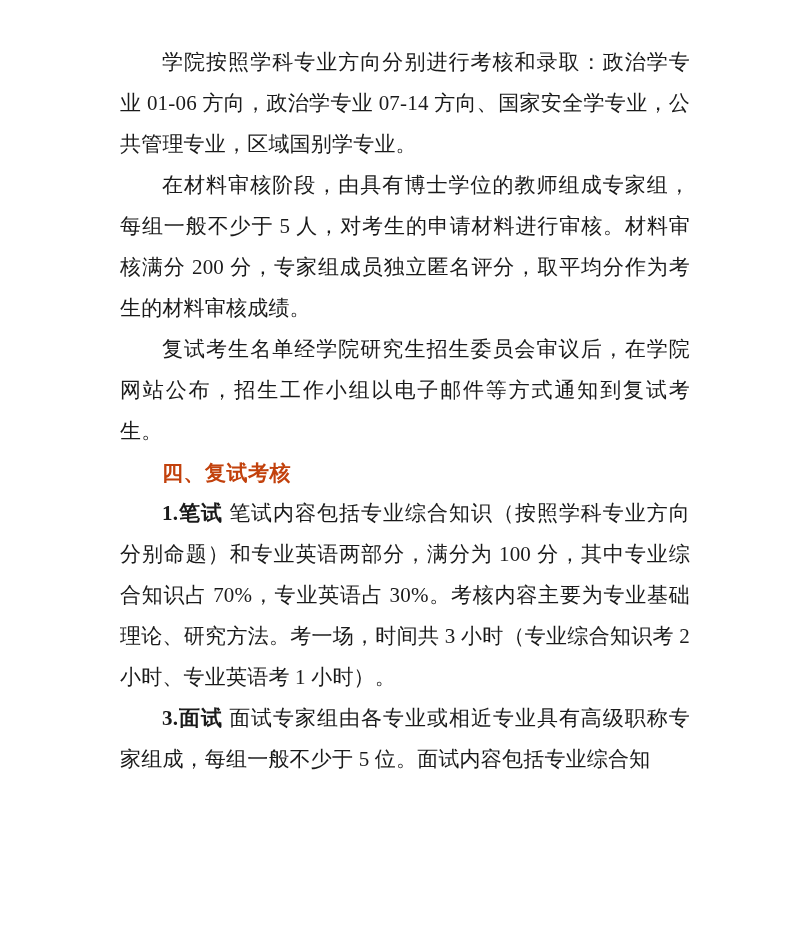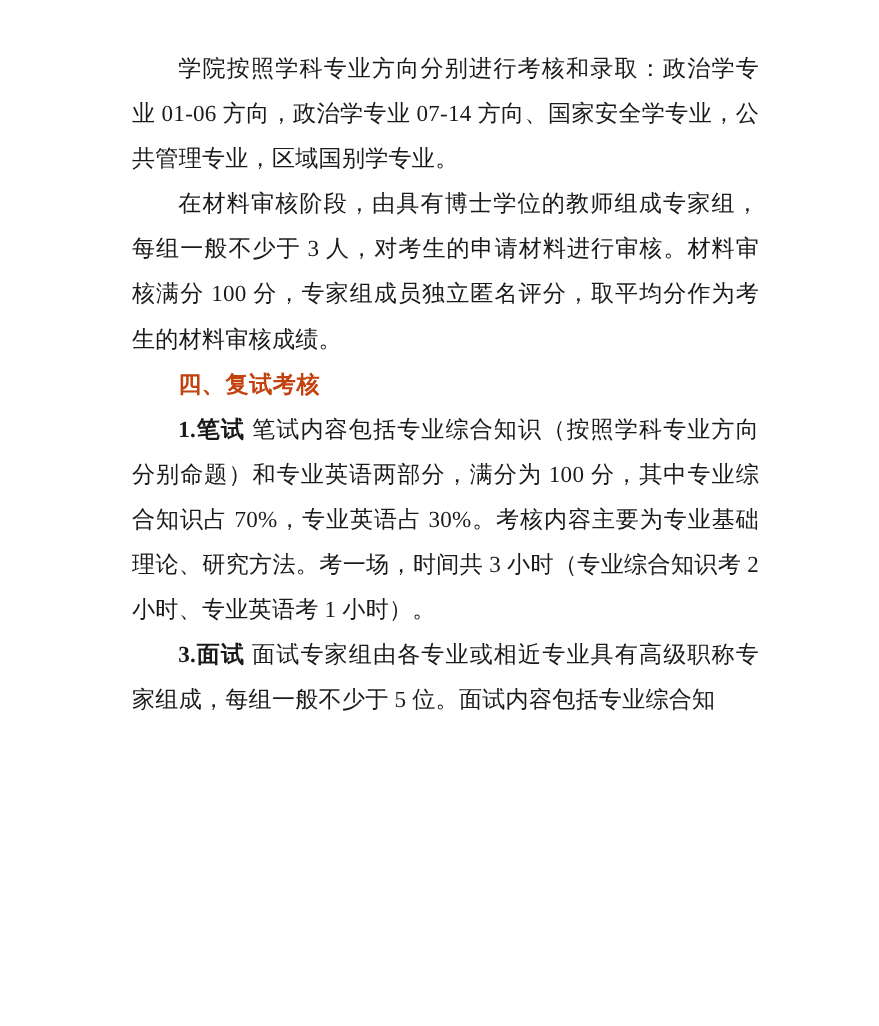--- a/index.html
+++ b/index.html
@@ -45,23 +45,24 @@
     font-weight: 700;
   }
 </style>
 </head>
 <body>
 
 <div class="page">
 
   <p class="para"><span class="lead"></span><span>学院按照学科专业方向分别进行考核和录取：政治学专业 01-06 方向，政治学专业 07-14 方向、国家安全学专业，公共管理专业，区域国别学专业。</span></p>
 
-  <p class="para"><span class="lead"></span><span>在材料审核阶段，由具有博士学位的教师组成专家组，每组一般不少于 3 人，对考生的申请材料进行审核。材料审核满分 100 分，专家组成员独立匿名评分，取平均分作为考生的材料审核成绩。</span></p>
+  <p class="para"><span class="lead"></span><span>在材料审核阶段，由具有博士学位的教师组成专家组，每组一般不少于 5 人，对考生的申请材料进行审核。材料审核满分 200 分，专家组成员独立匿名评分，取平均分作为考生的材料审核成绩。</span></p>
 
 
+  <p class="para"><span class="lead"></span><span>复试考生名单经学院研究生招生委员会审议后，在学院网站公布，招生工作小组以电子邮件等方式通知到复试考生。</span></p>
 
   <p class="heading"><span>四、复试考核</span></p>
 
 
   <p class="para"><span class="lead">1.笔试</span><span> 笔试内容包括专业综合知识（按照学科专业方向分别命题）和专业英语两部分，满分为 100 分，其中专业综合知识占 70%，专业英语占 30%。考核内容主要为专业基础理论、研究方法。考一场，时间共 3 小时（专业综合知识考 2 小时、专业英语考 1 小时）。</span></p>
 
   <p class="para"><span class="lead">3.面试</span><span> 面试专家组由各专业或相近专业具有高级职称专家组成，每组一般不少于 5 位。面试内容包括专业综合知</span></p>
 
 </div>
 

